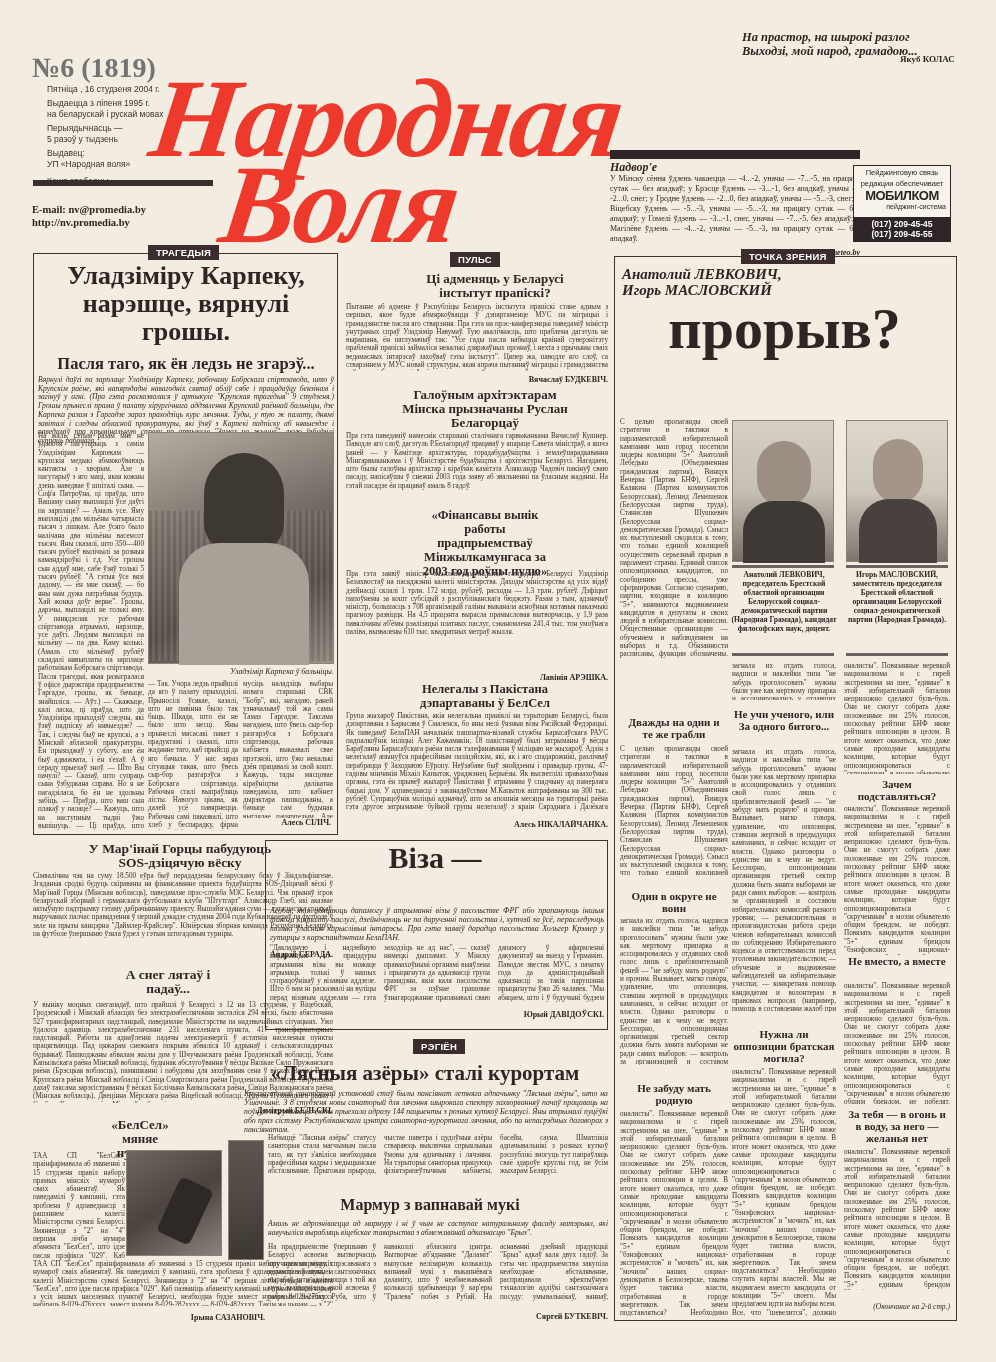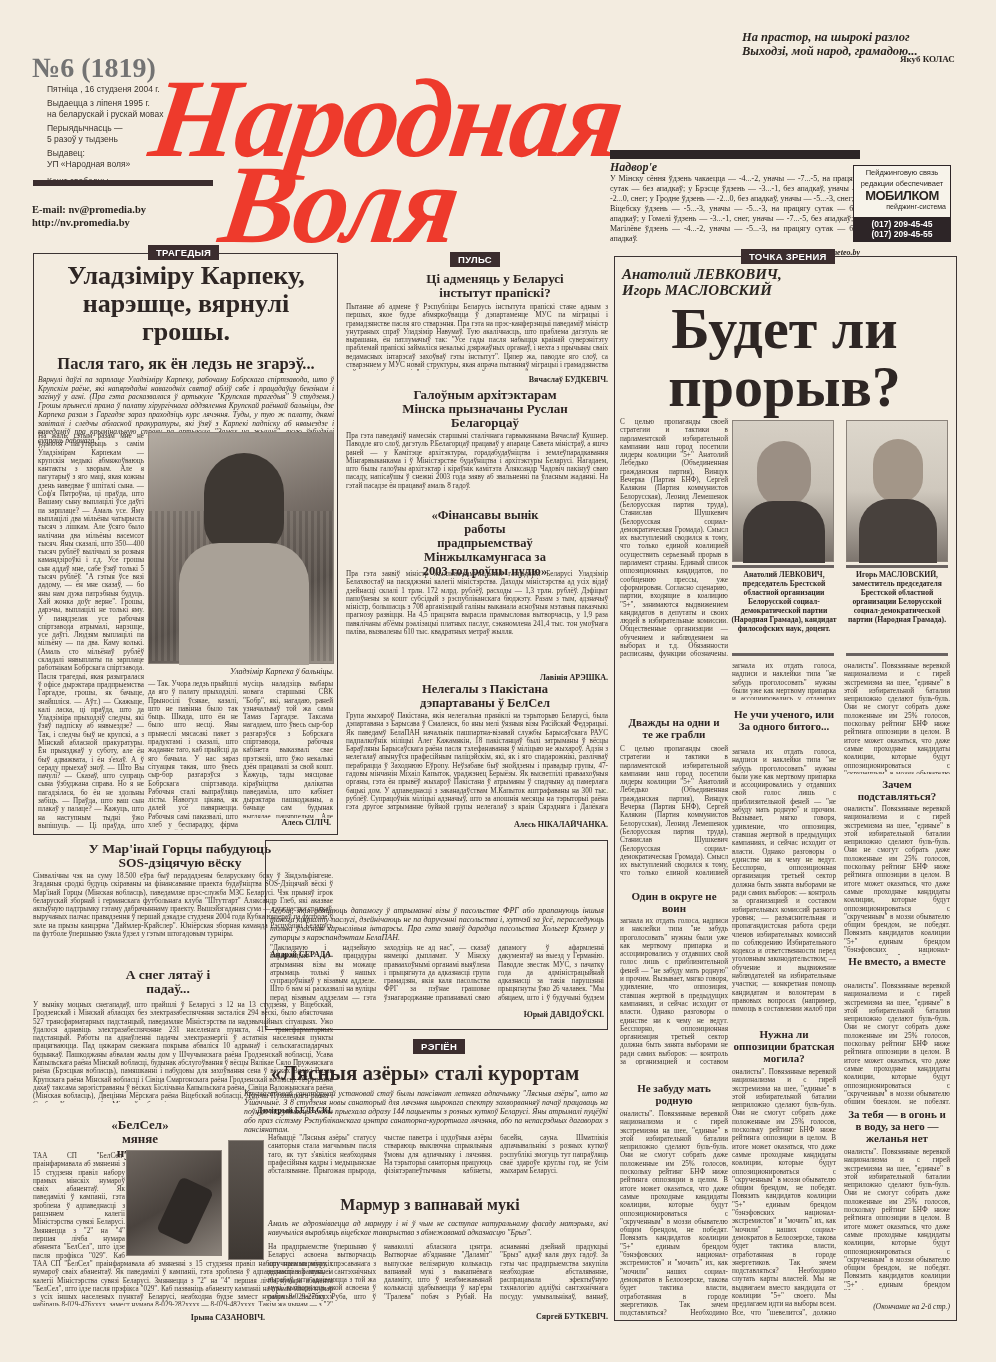--- a/index.html
+++ b/index.html
@@ -122,21 +122,20 @@
 <div class="abs txt" style="left:346px; top:712px; width:262px; height:100px; overflow:hidden;">Група жыхароў Пакістана, якія нелегальна праніклі на тэрыторыю Беларусі, была дэпартавана з Барысава ў Смаленск, бо яны мелі ўязныя візы Расійскай Федэрацыі. Як паведамў БелаПАН начальнік пашпартна-візавай службы Барысаўскага РАУС падпалкоўнік міліцыі Алег Кажамякін, 18 пакістанцаў былі затрыманы ў вёсцы Бараўляны Барысаўскага раёна пасля тэлефанавання ў міліцыю не жыхароў. Адзін з нелегалаў апынуўся прафесійным паліцэйскім, які, як і яго спадарожнікі, разлічваў перабрацца ў Заходнюю Еўропу. Неўзабаве быў знойдзены і правадыр групы, 47-гадовы мінчанін Міхаіл Капыток, ураджэнец Берыёзы. Як высветлілі праваахоўныя органы, гэта ён прывёў жыхароў Пакістана ў атрыманы ў спадчыну ад памерлага бацькі дом. У адпаведнасці з заканадаўствам М.Капыток аштрафаваны на 300 тыс. рублёў. Супрацоўнік міліцыі адзначыў, што за апошнія месяцы на тэрыторыі раёна гэта другое затрыманне буйной групы нелегалаў з краін Сярэдняга і Далёкага Усходу.</div>
 <div class="abs byline" style="left:346px; top:820px; width:262px;">Алесь НІКАЛАЙЧАНКА.</div>
 
 <div class="abs box" style="left:614px; top:256px; width:343px; height:1065px;"></div>
 <div class="abs label" style="left:741px; top:249px;">ТОЧКА ЗРЕНИЯ</div>
 <div class="abs" style="left:622px; top:266px; font-size:15px; font-style:italic; font-weight:bold; line-height:16px;">
   <div>Анатолий ЛЕВКОВИЧ,</div>
   <div>Игорь МАСЛОВСКИЙ</div>
 </div>
 <div class="abs h" style="left:622px; top:300px; width:325px; font-size:58px; line-height:58px; font-weight:bold;">
-  <div>Будет ли</div>
   <div>прорыв?</div>
 </div>
 <div class="abs txt" style="left:620px; top:418px; width:108px; height:240px; overflow:hidden;">С целью пропаганды своей стратегии и тактики в парламентской избирательной кампании наш город посетили лидеры коалиции "5+" Анатолий Лебедько (Объединенная гражданская партия), Винцук Вечерка (Партия БНФ), Сергей Калякин (Партия коммунистов Белорусская), Леонид Лемешенок (Белорусская партия труда), Станислав Шушкевич (Белорусская социал-демократическая Громада). Смысл их выступлений сводился к тому, что только единой коалицией осуществить серьезный прорыв в парламент страны. Единый список оппозиционных кандидатов, по сообщению прессы, уже сформирован. Согласно сценарию, партии, входящие в коалицию "5+", занимаются выдвижением кандидатов в депутаты и своих людей в избирательные комиссии. Общественные организации — обучением и наблюдением на выборах и т.д. Обязанности расписаны, функции обозначены. Новизна плана, по мнению коалиции, в том, что на этот раз он реален, ибо "абсолютно копирует все действия партии власти на всех предыдущих выборах". Поэтому "альтернативы ни теоретически, ни технически нашему плану нет", сообщил участникам встречи Анатолий Лебедько. Красиво и дерзко сказано! Правда, не совсем убедительно. Во-первых, если коалиция "5+" копирует сценарий власти, то в чем же его новизна? Во-вторых, неужели это абсолютно совершенный сценарий? Такая категоричность суждений сама по себе уже вызывает сомнение и тревогу.</div>
 
 <div class="abs photo" style="left:732px; top:420px; width:102px; height:142px; background:linear-gradient(180deg,#d6cfc4 0%,#c6bfb4 50%,#766e67 100%);">
   <div style="position:absolute; left:24px; top:20px; width:54px; height:66px; border-radius:27px; background:#9b8f84;"></div>
   <div style="position:absolute; left:10px; top:80px; width:82px; height:62px; border-radius:30px 30px 0 0; background:#3f3936;"></div>
 </div>
 <div class="abs photo" style="left:846px; top:420px; width:102px; height:142px; background:linear-gradient(180deg,#ddd7cc 0%,#cfc8bd 50%,#7d756e 100%);">
   <div style="position:absolute; left:26px; top:18px; width:50px; height:64px; border-radius:25px; background:#a39688;"></div>
@@ -182,20 +181,21 @@
 <div class="abs h" style="left:100px; top:1118px; width:80px; font-size:13px; line-height:14px;">«БелСел» мяняе нумары</div>
 <div class="abs txt" style="left:33px; top:1152px; width:92px; height:108px; overflow:hidden;">ТАА СП "БелСел" праінфармавала аб змяненні з 15 студзеня правіл набору прамых мінскіх нумароў сваіх абанентаў. Як паведамілі ў кампаніі, гэта зроблена ў адпаведнасці з рашэннем калегіі Міністэрства сувязі Беларусі. Змяняецца з "2" на "4" першая лічба нумара абанента "БелСел", што ідзе пасля прэфікса "029". Каб пазваніць абаненту кампаніі на прамы мінскі нумар з усіх іншых населеных пунктаў Беларусі, неабходна будзе замест нумара 8-029-276хххх набіраць 8-029-476хххх, замест нумара 8-029-282хххх — 8-029-482хххх. Такім жа чынам — з "2" на "4" — пасля прэфікса "29" зменены і парадак набору нумароў абанентаў ТАА СП "БелСел" з іншых краін. З 15 студзеня пры "старым" наборы прамых мінскіх нумароў абанентаў ТАА СП "БелСел" аўтаадказчык будзе інфармаваць пра змяненні правіл набору.</div>
 <div class="abs photo" style="left:126px; top:1150px; width:96px; height:106px; background:linear-gradient(150deg,#6f6760 0%,#4a433e 50%,#8b837b 100%);">
   <div style="position:absolute; left:40px; top:30px; width:36px; height:60px; border-radius:6px; background:#2e2926; transform:rotate(25deg);"></div>
 </div>
 <div class="abs txt" style="left:33px; top:1260px; width:300px; height:46px; overflow:hidden;">ТАА СП "БелСел" праінфармавала аб змяненні з 15 студзеня правіл набору прамых мінскіх нумароў сваіх абанентаў. Як паведамілі ў кампаніі, гэта зроблена ў адпаведнасці з рашэннем калегіі Міністэрства сувязі Беларусі. Змяняецца з "2" на "4" першая лічба нумара абанента "БелСел", што ідзе пасля прэфікса "029". Каб пазваніць абаненту кампаніі на прамы мінскі нумар з усіх іншых населеных пунктаў Беларусі, неабходна будзе замест нумара 8-029-276хххх набіраць 8-029-476хххх, замест нумара 8-029-282хххх — 8-029-482хххх. Такім жа чынам — з "2" на "4" — пасля прэфікса "29" зменены і парадак набору нумароў абанентаў ТАА СП "БелСел" з іншых краін. З 15 студзеня пры "старым" наборы прамых мінскіх нумароў абанентаў ТАА СП "БелСел" аўтаадказчык будзе інфармаваць пра змяненні правіл набору.</div>
 <div class="abs byline" style="left:33px; top:1313px; width:232px;">Ірына САЗАНОВІЧ.</div>
 
 <div class="abs box" style="left:265px; top:840px; width:343px; height:190px; border-width:1px;"></div>
 <div class="abs h" style="left:270px; top:842px; width:330px; font-size:30px; line-height:31px;">
+  <div>Віза —</div>
 </div>
 <div class="abs lead" style="left:270px; top:906px; width:334px; font-size:8px; line-height:9px;">Асобы, якія абяцаюць дапамогу ў атрыманні візы ў пасольстве ФРГ або прапануюць іншыя такога кшталту паслугі, дзейнічаюць не па даручэнні пасольства і, хутчэй за ўсё, пераследуюць толькі ўласныя карыслівыя інтарэсы. Пра гэта заявіў дарадца пасольства Хольгер Крэмер у гутарцы з карэспандэнтам БелаПАН.</div>
 <div class="abs txt" style="left:270px; top:944px; width:334px; height:64px; overflow:hidden; column-count:3; column-gap:8px;">"Дакладную і надзейную інфармацыю аб працэдуры атрымання візы вы можаце атрымаць толькі ў нашых супрацоўнікаў у візавым аддзеле. Што б вам ні расказвалі на вуліцы перад візавым аддзелам — гэта заходзіць не ад нас", — сказаў нямецкі дыпламат. У Мінску праваахоўнымі органамі выяўлена і прыцягнута да адказнасці група грамадзян, якія каля пасольства ФРГ за пэўнае грашовае ўзнагароджанне прапанавалі сваю дапамогу ў афармленні дакументаў на выезд у Германію. Паводле звестак МУС, з пачатку года да адміністрацыйнай адказнасці за такія парушэнні прыцягнуты ўжо 26 чалавек. "Мы абяцаем, што і ў будучыні будзем рабіць усё магчымае, каб ісці вам насустрач пры прыёме вашых візавых хадайніцтваў. Аднак мы просім і вас праявіць у дачыненні да нас крыху разумення", — сказаў Х.Крэмер. Пры гэтым ён звярнуў увагу на тое, што пераважная большасць хадайніцтваў аб атрыманні візы — каля 95 працэнтаў — задавальняецца. Паводле інфармацыі пасольства ФРГ, штогод візы ў ім атрымліваюць каля 120 тысяч жыхароў Беларусі.</div>
 <div class="abs byline" style="left:270px; top:1010px; width:334px;">Юрый ДАВІДОЎСКІ.</div>
 
 <div class="abs label" style="left:413px; top:1039px;">РЭГІЁН</div>
 <div class="abs h" style="left:240px; top:1062px; width:370px; font-size:21px; line-height:22px;">«Лясныя азёры» сталі курортам</div>
 <div class="abs lead" style="left:244px; top:1089px; width:364px; font-size:7.8px; line-height:9px;">Круглагадовай санаторнай установай стаў былы пансіянат летняга адпачынку "Лясныя азёры", што на Ушаччыне. З 8 студзеня новы санаторый для лячэння шырокага спектру захворванняў пачаў працаваць на поўную магутнасць: сюды прыехала адразу 144 пацыенты з розных куткоў Беларусі. Яны атрымалі пуцёўкі або праз сістэму Рэспубліканскага цэнтра санаторна-курортнага лячэння, або па непасрэдных дагаворах з пансіянатам.</div>
 <div class="abs photo" style="left:228px; top:1140px; width:36px; height:120px; background:linear-gradient(180deg,#5e5751 0%,#3e3833 100%);"></div>
 <div class="abs txt" style="left:268px; top:1134px; width:340px; height:54px; overflow:hidden; column-count:3; column-gap:8px;">Набыццё "Лясныя азёры" статусу санаторыя стала магчымым пасля таго, як тут з'явіліся неабходныя прафесійныя кадры і медыцынскае абсталяванне. Прыгожая прырода, чыстае паветра і цудоўныя азёры ствараюць выключна спрыяльныя ўмовы для адпачынку і лячэння. На тэрыторыі санаторыя працуюць фізіятэрапеўтычныя кабінеты, басейн, сауна. Шматлікія адпачывальнікі з розных куткоў рэспублікі змогуць тут папраўляць сваё здароўе круглы год, не ўсім жыхарам Беларусі.</div>

